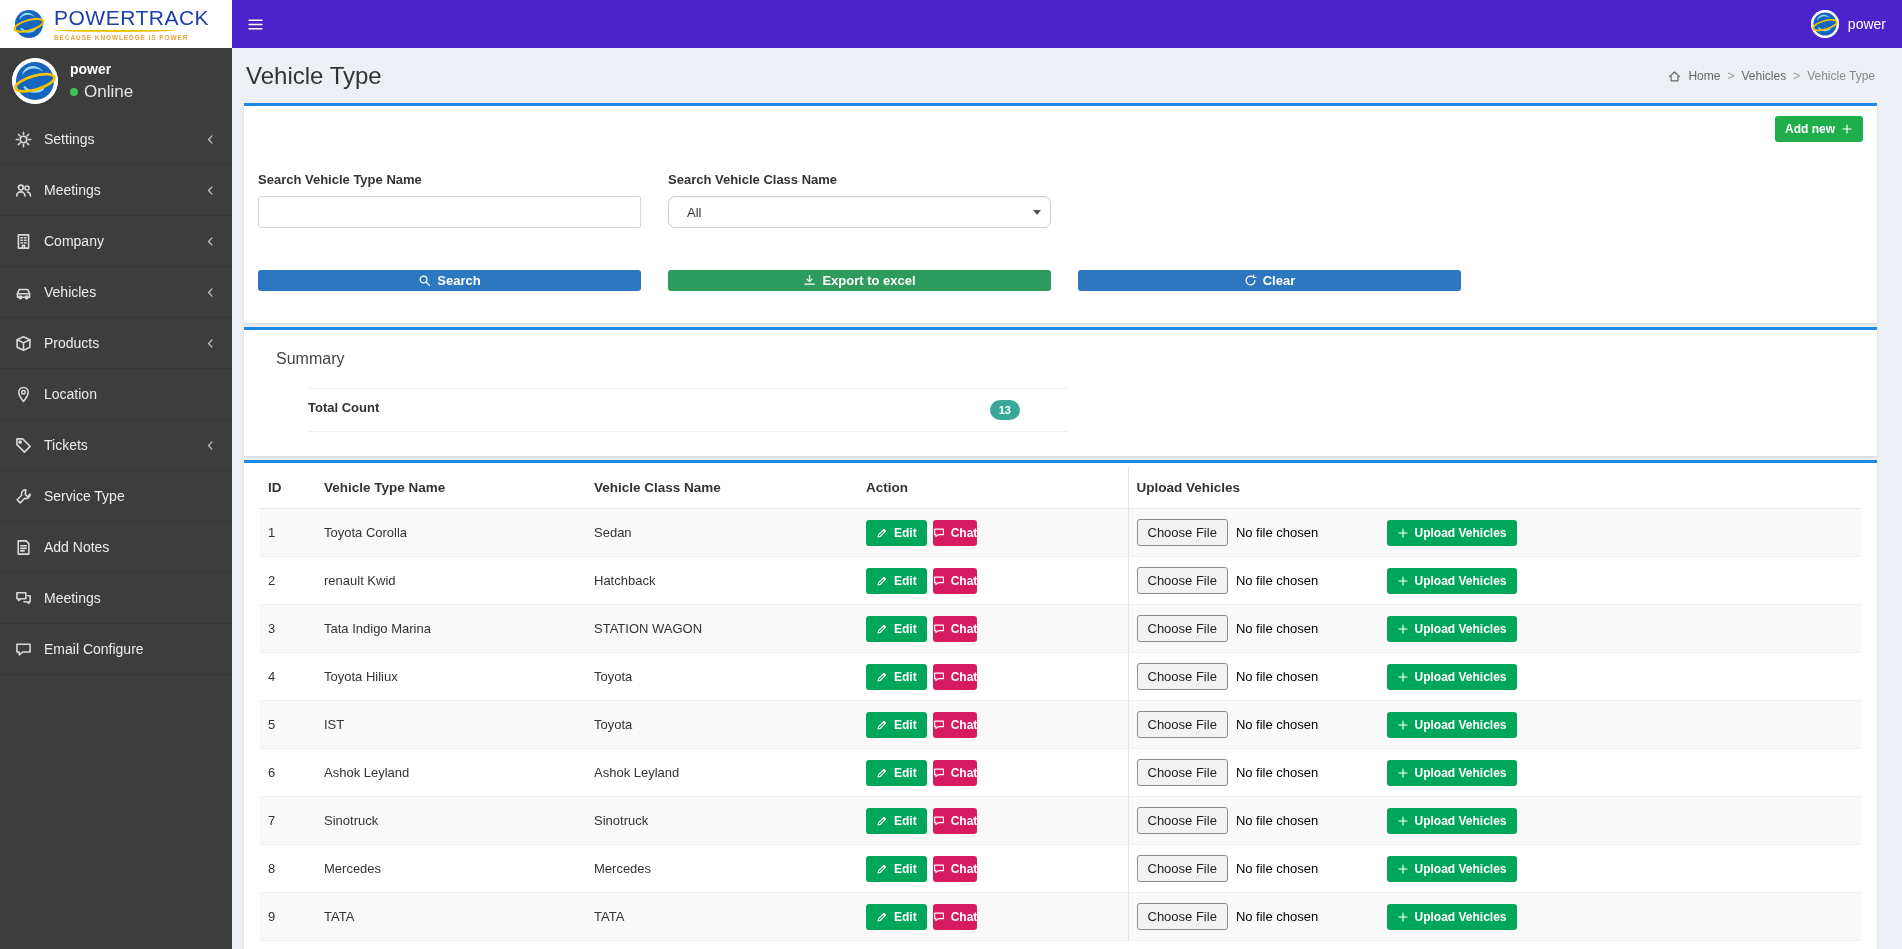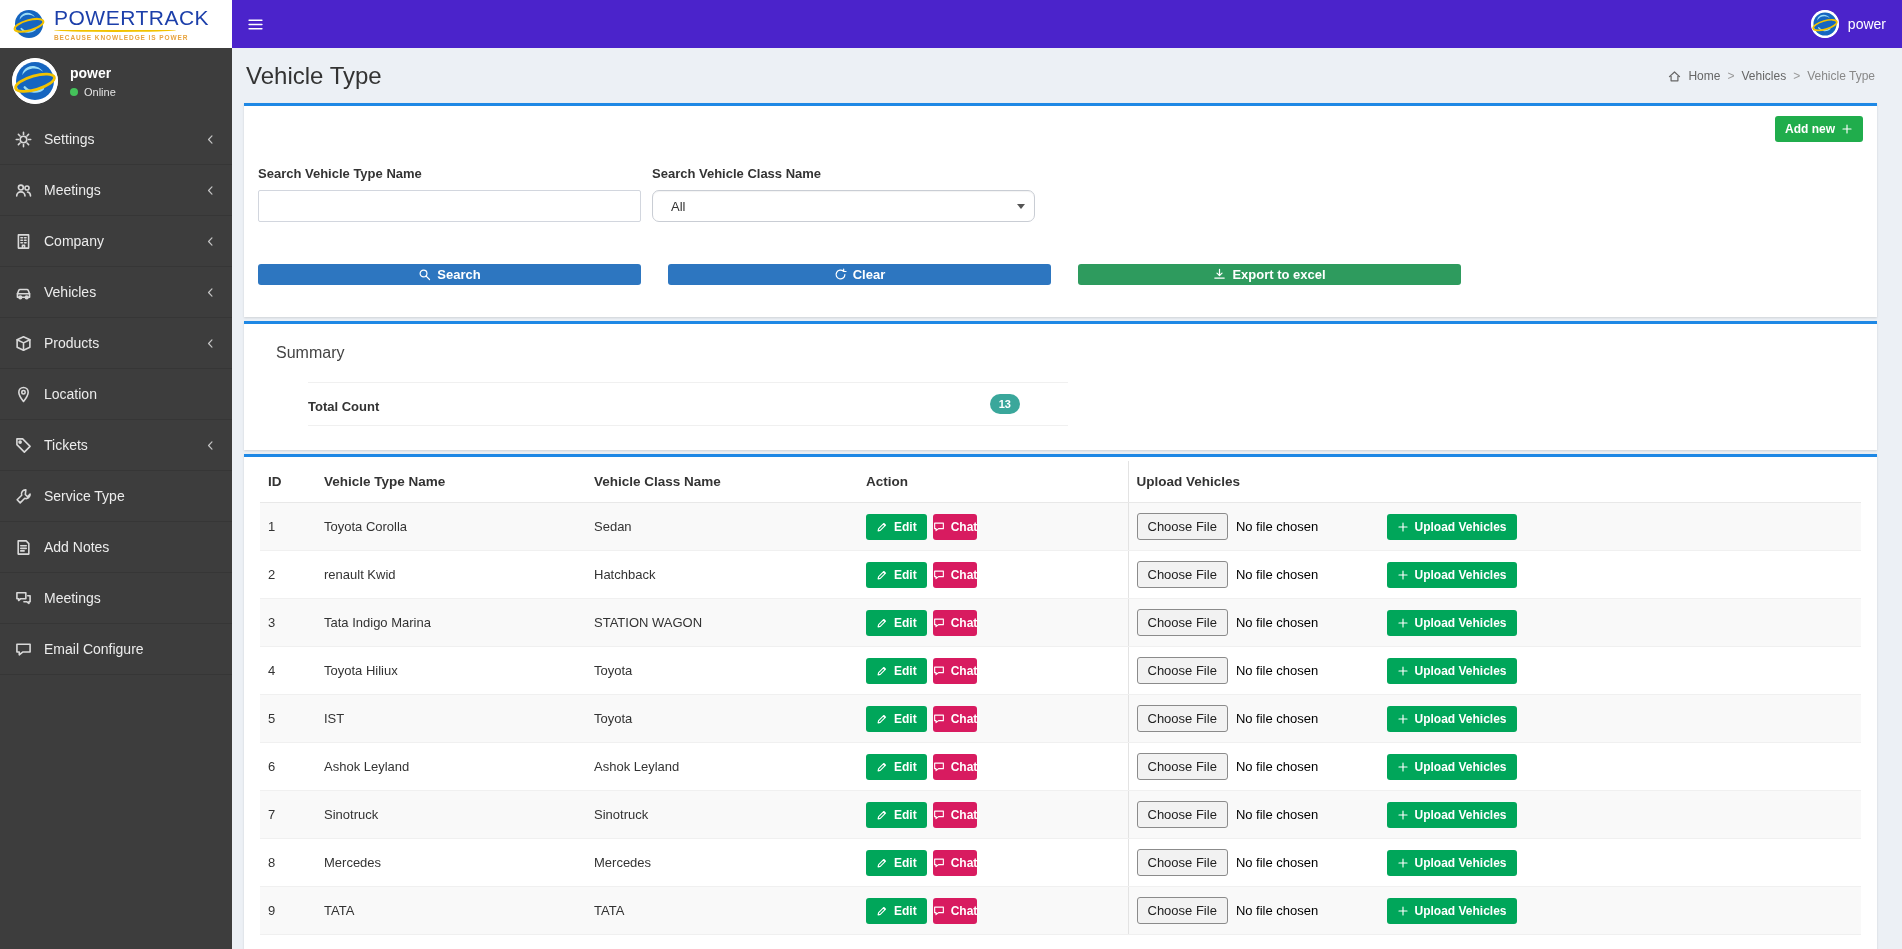--- a/index.html
+++ b/index.html
@@ -29,21 +29,21 @@
   .topbar-user{display:flex;align-items:center;gap:9px;color:#fff;font-size:14px}
   .topbar-avatar{width:28px;height:28px;border-radius:50%;overflow:hidden;background:#fff;flex:none}
   .topbar-avatar svg{width:100%;height:100%}
 
   
   .sidebar{position:absolute;top:48px;left:0;width:232px;height:901px;background:var(--sidebar-bg);z-index:10}
   .profile{display:flex;align-items:center;gap:12px;padding:10px 12px;height:66px}
   .profile-avatar{width:46px;height:46px;border-radius:50%;overflow:hidden;background:#fff;flex:none}
   .profile-avatar svg{width:100%;height:100%}
   .profile-name{color:#fff;font-size:14px;font-weight:bold}
-  .profile-status{display:flex;align-items:center;gap:6px;color:#e4e4e4;font-size:11px;margin-top:5px}
+  .profile-status{display:flex;align-items:center;gap:6px;color:#e4e4e4;font-size:17px;margin-top:5px}
   .dot{width:8px;height:8px;border-radius:50%;background:var(--online-green)}
   #sidebar-menu{list-style:none;margin:0;padding:0}
   .menu-item{height:51px;display:flex;align-items:center;gap:12px;padding:0 15px;color:#ececec;font-size:14px;border-bottom:1px solid #363636}
   .mi-icon{width:17px;height:17px;display:inline-flex;color:#d9d9d9;flex:none}
   .mi-icon svg{width:100%;height:100%}
   .mi-chev{margin-left:auto;width:13px;height:13px;color:#c6c6c6;display:inline-flex}
   .mi-chev svg{width:100%;height:100%}
 
   
   .content{position:absolute;top:48px;left:232px;width:1670px;height:901px;padding:0 25px 0 12px;overflow:hidden}
@@ -59,36 +59,36 @@
   .box{background:#fff;border-top:3px solid var(--accent-blue);box-shadow:0 1px 2px rgba(0,0,0,.12);margin-bottom:4px}
 
   
   .box-search{padding:10px 14px 32px}
   .addnew-row{display:flex;justify-content:flex-end}
   .btn{border:none;border-radius:3px;color:#fff;display:inline-flex;align-items:center;justify-content:center;gap:6px;font-family:inherit;font-weight:bold}
   .bicon{display:inline-flex}
   .btn .bicon{width:12px;height:12px}
   .btn .bicon svg{width:100%;height:100%}
   .btn-addnew{background:var(--addnew-green);font-size:12px;padding:6px 10px}
-  .form-row{display:flex;gap:11px;margin-top:24px}
+  .form-row{display:flex;gap:27px;margin-top:30px}
   .form-group{width:383px}
   .form-label{font-size:13px;font-weight:bold;color:#333;display:block;margin-bottom:9px}
   .text-input{width:100%;height:32px;border:1px solid #d2d6de;padding:0 10px;font-size:13px;font-family:inherit;background:#fff;border-radius:2px;outline:none}
   .select{height:32px;border:1px solid #c9cdd4;border-radius:7px;display:flex;align-items:center;padding:0 26px 0 18px;font-size:13px;color:#333;position:relative;background:#fff;box-shadow:inset 0 1px 1px rgba(0,0,0,.05)}
   .select .caret{position:absolute;right:9px;top:13px;width:0;height:0;border-left:4px solid transparent;border-right:4px solid transparent;border-top:5px solid #555}
   .btn-bar{display:flex;gap:27px;margin-top:42px}
   .btn-wide{width:383px;height:21px;font-size:13px}
   .btn-wide .bicon{width:13px;height:13px}
   .btn-primary{background:var(--primary-btn)}
   .btn-export{background:var(--export-green)}
 
   
   .box-summary{padding:14px 16px 24px}
   .summary-title{font-size:16px;font-weight:400;color:#444;margin:6px 0 20px 16px}
-  .summary-row{display:flex;align-items:flex-end;width:760px;margin-left:48px;border-top:1px solid #f0f0f0;border-bottom:1px solid #f0f0f0;padding:11px 0}
+  .summary-row{display:flex;align-items:flex-start;width:760px;margin-left:48px;border-top:1px solid #f0f0f0;border-bottom:1px solid #f0f0f0;padding:11px 0}
   .summary-label{font-size:13px;font-weight:bold;flex:1}
   .badge{background:var(--badge-teal);color:#fff;font-size:11px;font-weight:bold;padding:4px 9px;border-radius:10px;margin-right:48px}
 
   
   .box-table{padding:4px 16px 18px;min-height:520px}
   table.data{width:100%;border-collapse:collapse}
   .data th{text-align:left;font-size:13.5px;color:#333;padding:13px 8px;border-bottom:1px solid #e8e8e8}
   .data td{font-size:13px;padding:10px 8px;border-bottom:1px solid #f0f0f0;vertical-align:middle}
   .data th:nth-child(1){width:56px}
   .data th:nth-child(2){width:270px}
@@ -380,39 +380,39 @@
         <span class="bicon" data-interactable="false">
             <svg viewBox="0 0 16 16" aria-hidden="true">
               <g fill="none" stroke="currentColor" stroke-width="1.5" stroke-linecap="round" stroke-linejoin="round">
                 <circle cx="6.8" cy="6.8" r="4.2"></circle>
                 <path d="M10 10l4.2 4.2"></path>
               </g>
             </svg>
           </span>
         <span data-interactable="false">Search</span>
       </button>
+      <button class="btn btn-wide btn-export" data-interactable="true">
+        <span class="bicon" data-interactable="false">
+            <svg viewBox="0 0 16 16" aria-hidden="true">
+              <g fill="none" stroke="currentColor" stroke-width="1.5" stroke-linecap="round" stroke-linejoin="round">
+                <path d="M8 1.8v7.4M4.9 6.3L8 9.4l3.1-3.1M2.2 12.4h11.6"></path>
+              </g>
+            </svg>
+          </span>
+        <span data-interactable="false">Export to excel</span>
+      </button>
       <button class="btn btn-wide btn-primary" data-interactable="true">
         <span class="bicon" data-interactable="false">
             <svg viewBox="0 0 16 16" aria-hidden="true">
               <g fill="none" stroke="currentColor" stroke-width="1.5" stroke-linecap="round" stroke-linejoin="round">
                 <path d="M13.4 8a5.4 5.4 0 1 1-1.6-3.8M11.9 1.4v2.9h2.9"></path>
               </g>
             </svg>
           </span>
         <span data-interactable="false">Clear</span>
-      </button>
-      <button class="btn btn-wide btn-export" data-interactable="true">
-        <span class="bicon" data-interactable="false">
-            <svg viewBox="0 0 16 16" aria-hidden="true">
-              <g fill="none" stroke="currentColor" stroke-width="1.5" stroke-linecap="round" stroke-linejoin="round">
-                <path d="M8 1.8v7.4M4.9 6.3L8 9.4l3.1-3.1M2.2 12.4h11.6"></path>
-              </g>
-            </svg>
-          </span>
-        <span data-interactable="false">Export to excel</span>
       </button>
     </div>
   </div>
 
   <div class="box box-summary" data-interactable="false">
     <div class="summary-title" data-interactable="false">Summary</div>
     <div class="summary-row" data-interactable="false">
       <span class="summary-label" data-interactable="false">Total Count</span>
       <span class="badge" data-interactable="false">13</span>
     </div>

